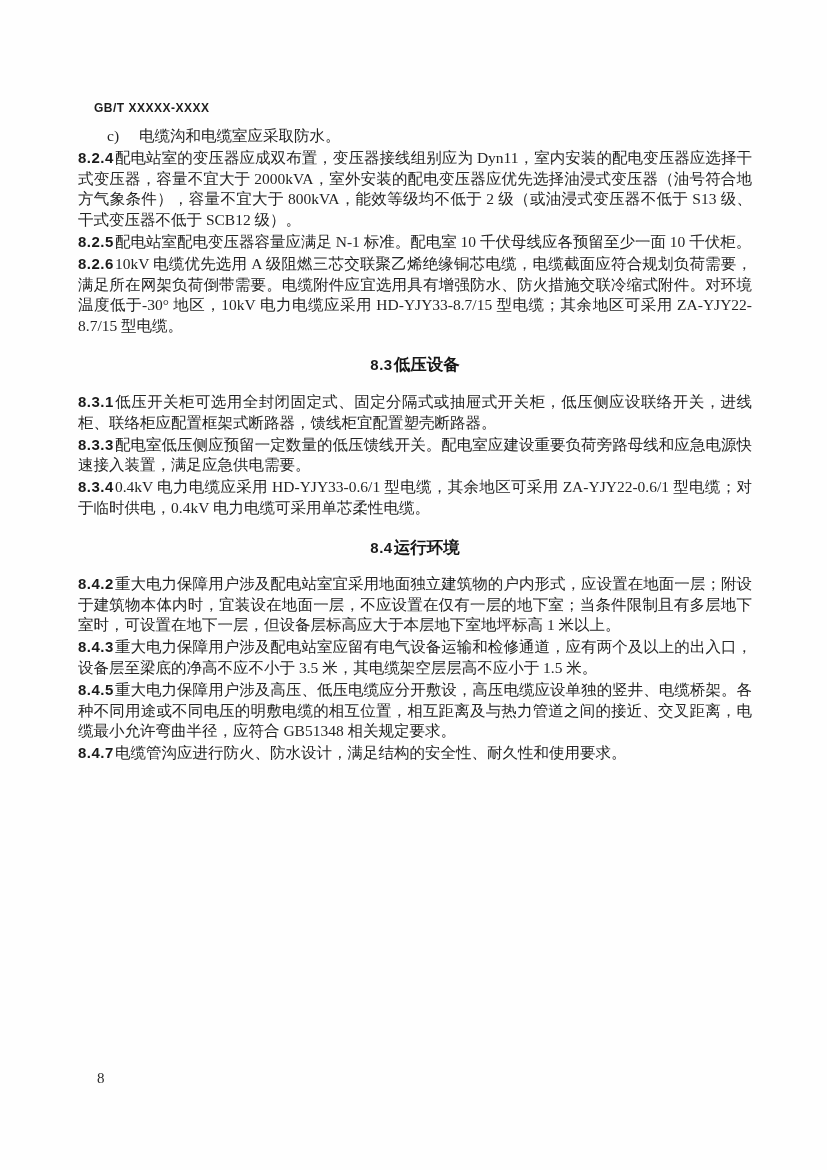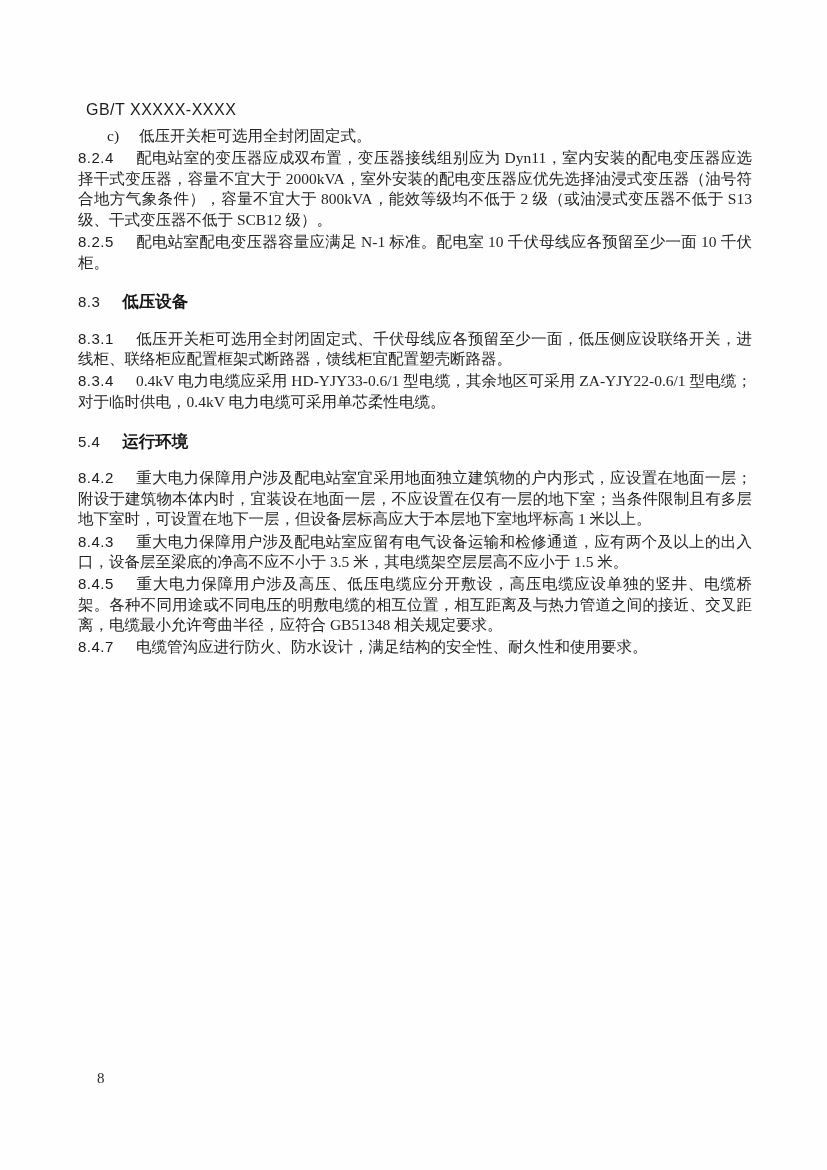--- a/index.html
+++ b/index.html
@@ -10,25 +10,25 @@
     width: 827px;
     height: 1170px;
     background: #fefefe;
     font-family: "Liberation Serif", serif;
     color: #222222;
     overflow: hidden;
   }
 
   .doc-header {
     position: absolute;
-    left: 86px;
+    left: 94px;
     top: 101px;
     font-family: "Liberation Sans", sans-serif;
-    font-weight: 400;
-    font-size: 16px;
+    font-weight: 700;
+    font-size: 12px;
     letter-spacing: 0.5px;
     color: #1c1c1c;
     white-space: nowrap;
   }
 
   .body-col {
     position: absolute;
     left: 78px;
     top: 126px;
     width: 674px;
@@ -37,90 +37,96 @@
     text-align: justify;
     text-justify: inter-ideograph;
     color: #242424;
   }
 
   p.clause { margin: 0 0 1.5px 0; }
 
   p.clause .num,
   h2.sec .num {
     font-family: "Liberation Sans", sans-serif;
-    font-weight: 400;
+    font-weight: 700;
     font-size: 15px;
     letter-spacing: 0.5px;
     color: #1b1b1b;
-    margin-right: 22px;
+    margin-right: 1px;
     white-space: nowrap;
   }
 
   .list-row {
     margin: 0 0 2px 0;
     padding-left: 29px;
   }
   .list-row .marker { margin-right: 20px; }
 
   h2.sec {
     font-family: "Liberation Sans", sans-serif;
     font-weight: 700;
     font-size: 16.5px;
     line-height: 20.6px;
     margin: 18px 0 16px 0;
     color: #161616;
-    text-align: left;
+    text-align: center;
   }
 
   .page-num {
     position: absolute;
     left: 97px;
     top: 1070px;
     font-size: 15px;
     color: #2a2a2a;
   }
 </style>
 </head>
 <body>
 
 <div class="page">
 
   <div class="doc-header">GB/T XXXXX-XXXX</div>
 
   <div class="body-col">
 
     <p class="clause list-row">
-      <span class="marker">c)</span><span>低压开关柜可选用全封闭固定式。</span>
+      <span class="marker">c)</span><span>电缆沟和电缆室应采取防水。</span>
     </p>
 
     <p class="clause">
       <span class="num">8.2.4</span><span>配电站室的变压器应成双布置，变压器接线组别应为 Dyn11，室内安装的配电变压器应选择干式变压器，容量不宜大于 2000kVA，室外安装的配电变压器应优先选择油浸式变压器（油号符合地方气象条件），容量不宜大于 800kVA，能效等级均不低于 2 级（或油浸式变压器不低于 S13 级、干式变压器不低于 SCB12 级）。</span>
     </p>
 
     <p class="clause">
       <span class="num">8.2.5</span><span>配电站室配电变压器容量应满足 N-1 标准。配电室 10 千伏母线应各预留至少一面 10 千伏柜。</span>
     </p>
 
+    <p class="clause">
+      <span class="num">8.2.6</span><span>10kV 电缆优先选用 A 级阻燃三芯交联聚乙烯绝缘铜芯电缆，电缆截面应符合规划负荷需要，满足所在网架负荷倒带需要。电缆附件应宜选用具有增强防水、防火措施交联冷缩式附件。对环境温度低于-30° 地区，10kV 电力电缆应采用 HD-YJY33-8.7/15 型电缆；其余地区可采用 ZA-YJY22-8.7/15 型电缆。</span>
+    </p>
 
     <h2 class="sec">
       <span class="num">8.3</span><span>低压设备</span>
     </h2>
 
     <p class="clause">
-      <span class="num">8.3.1</span><span>低压开关柜可选用全封闭固定式、千伏母线应各预留至少一面，低压侧应设联络开关，进线柜、联络柜应配置框架式断路器，馈线柜宜配置塑壳断路器。</span>
+      <span class="num">8.3.1</span><span>低压开关柜可选用全封闭固定式、固定分隔式或抽屉式开关柜，低压侧应设联络开关，进线柜、联络柜应配置框架式断路器，馈线柜宜配置塑壳断路器。</span>
     </p>
 
 
+    <p class="clause">
+      <span class="num">8.3.3</span><span>配电室低压侧应预留一定数量的低压馈线开关。配电室应建设重要负荷旁路母线和应急电源快速接入装置，满足应急供电需要。</span>
+    </p>
 
     <p class="clause">
       <span class="num">8.3.4</span><span>0.4kV 电力电缆应采用 HD-YJY33-0.6/1 型电缆，其余地区可采用 ZA-YJY22-0.6/1 型电缆；对于临时供电，0.4kV 电力电缆可采用单芯柔性电缆。</span>
     </p>
 
     <h2 class="sec">
-      <span class="num">5.4</span><span>运行环境</span>
+      <span class="num">8.4</span><span>运行环境</span>
     </h2>
 
 
     <p class="clause">
       <span class="num">8.4.2</span><span>重大电力保障用户涉及配电站室宜采用地面独立建筑物的户内形式，应设置在地面一层；附设于建筑物本体内时，宜装设在地面一层，不应设置在仅有一层的地下室；当条件限制且有多层地下室时，可设置在地下一层，但设备层标高应大于本层地下室地坪标高 1 米以上。</span>
     </p>
 
     <p class="clause">
       <span class="num">8.4.3</span><span>重大电力保障用户涉及配电站室应留有电气设备运输和检修通道，应有两个及以上的出入口，设备层至梁底的净高不应不小于 3.5 米，其电缆架空层层高不应小于 1.5 米。</span>
     </p>

